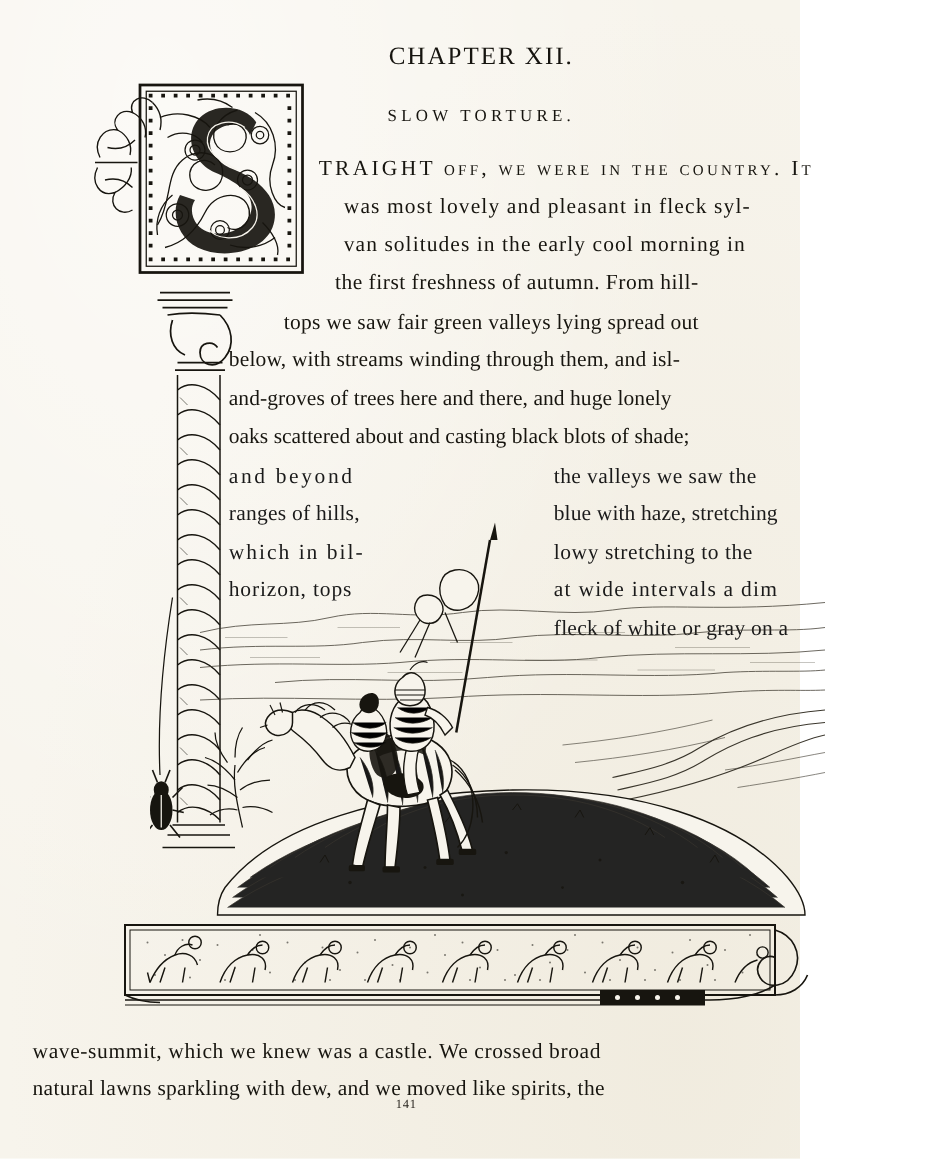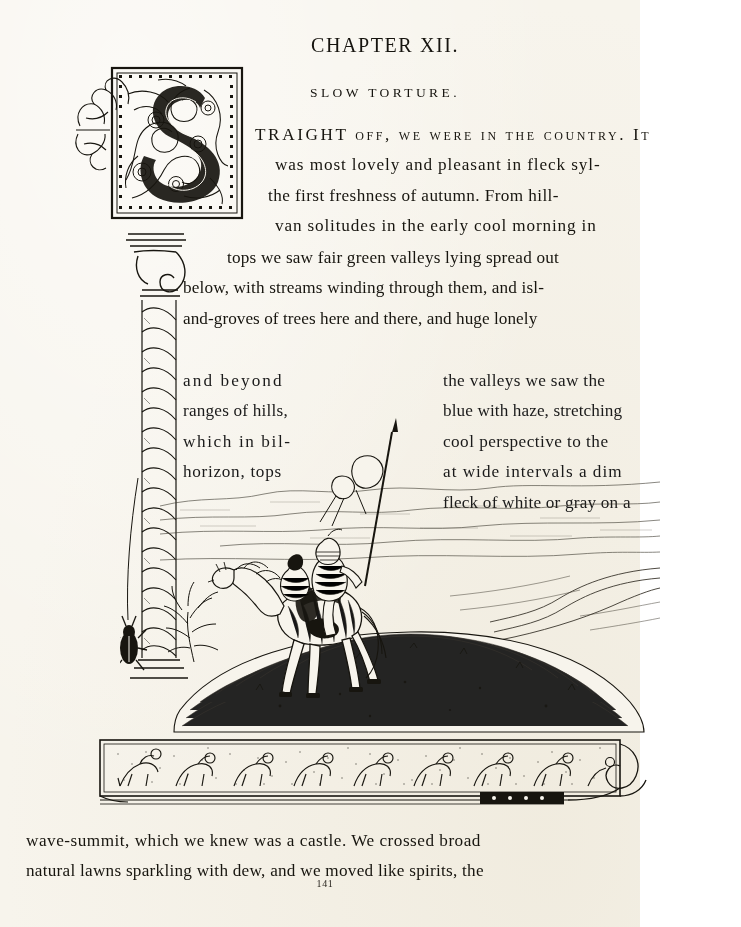--- a/index.html
+++ b/index.html
@@ -306,22 +306,22 @@
       <g stroke="#f7f4ec" fill="none" stroke-width="1">
         <path d="M124 42 C 112 34, 96 38, 94 50 C 92 62, 106 70, 118 76"></path>
         <path d="M120 90 C 132 98, 138 112, 130 122 C 120 134, 100 132, 94 122"></path>
       </g>
     </svg>
   </div>
 
   <div class="body-text para-a">
     <span class="ln l1"><span class="dropcap-word">TRAIGHT off, we were in the country.  It</span></span>
     <span class="ln l2">was most lovely and pleasant in fleck syl-</span>
+    <span class="ln l3">van solitudes in the early cool morning in</span>
     <span class="ln l4">the first freshness of autumn.  From hill-</span>
-    <span class="ln l3">van solitudes in the early cool morning in</span>
   </div>
 
   <div class="column-orn">
     <svg width="72" height="510" viewBox="0 0 72 510">
 
       <g stroke="#17150f" fill="none" stroke-width="1.4">
         <path d="M8 6 H 64"></path>
         <path d="M6 12 H 66"></path>
         <path d="M10 18 H 62"></path>
         <path d="M14 24 C 26 22, 40 22, 56 24"></path>
@@ -394,33 +394,34 @@
           <path d="M9 408 V 434"></path>
         </g>
       </g>
     </svg>
   </div>
 
   <div class="body-text para-b">
     <span class="ln l5">tops we saw fair green valleys lying spread out</span>
     <span class="ln l6">below, with streams winding through them, and isl-</span>
     <span class="ln l7">and-groves of trees here and there, and huge lonely</span>
+    <span class="ln l8">oaks scattered about and casting black blots of shade;</span>
   </div>
 
   <div class="split-left">
     <span class="ln s1">and beyond</span>
     <span class="ln s2">ranges of hills,</span>
     <span class="ln s3">which in bil-</span>
     <span class="ln s4">horizon, tops</span>
   </div>
 
   <div class="split-right">
     <span class="ln r1">the valleys we saw the</span>
     <span class="ln r2">blue with haze, stretching</span>
-    <span class="ln r3">cool perspective to the</span>
+    <span class="ln r3">lowy stretching to the</span>
     <span class="ln r4">at wide intervals a dim</span>
     <span class="ln r5">fleck of white or gray on a</span>
   </div>
 
   <div class="illustration">
     <svg width="500" height="330" viewBox="0 0 500 330">
 
       <g stroke="#3a362c" fill="none" stroke-width="0.7" opacity="0.85">
         <path d="M0 96 C 40 86, 70 92, 104 84 C 140 76, 170 86, 210 80 C 250 74, 290 84, 330 78 C 370 72, 420 80, 500 72"></path>
         <path d="M0 110 C 50 104, 90 110, 130 104 C 176 98, 210 106, 252 100 C 300 94, 350 102, 400 96 C 440 92, 470 96, 500 92"></path>

